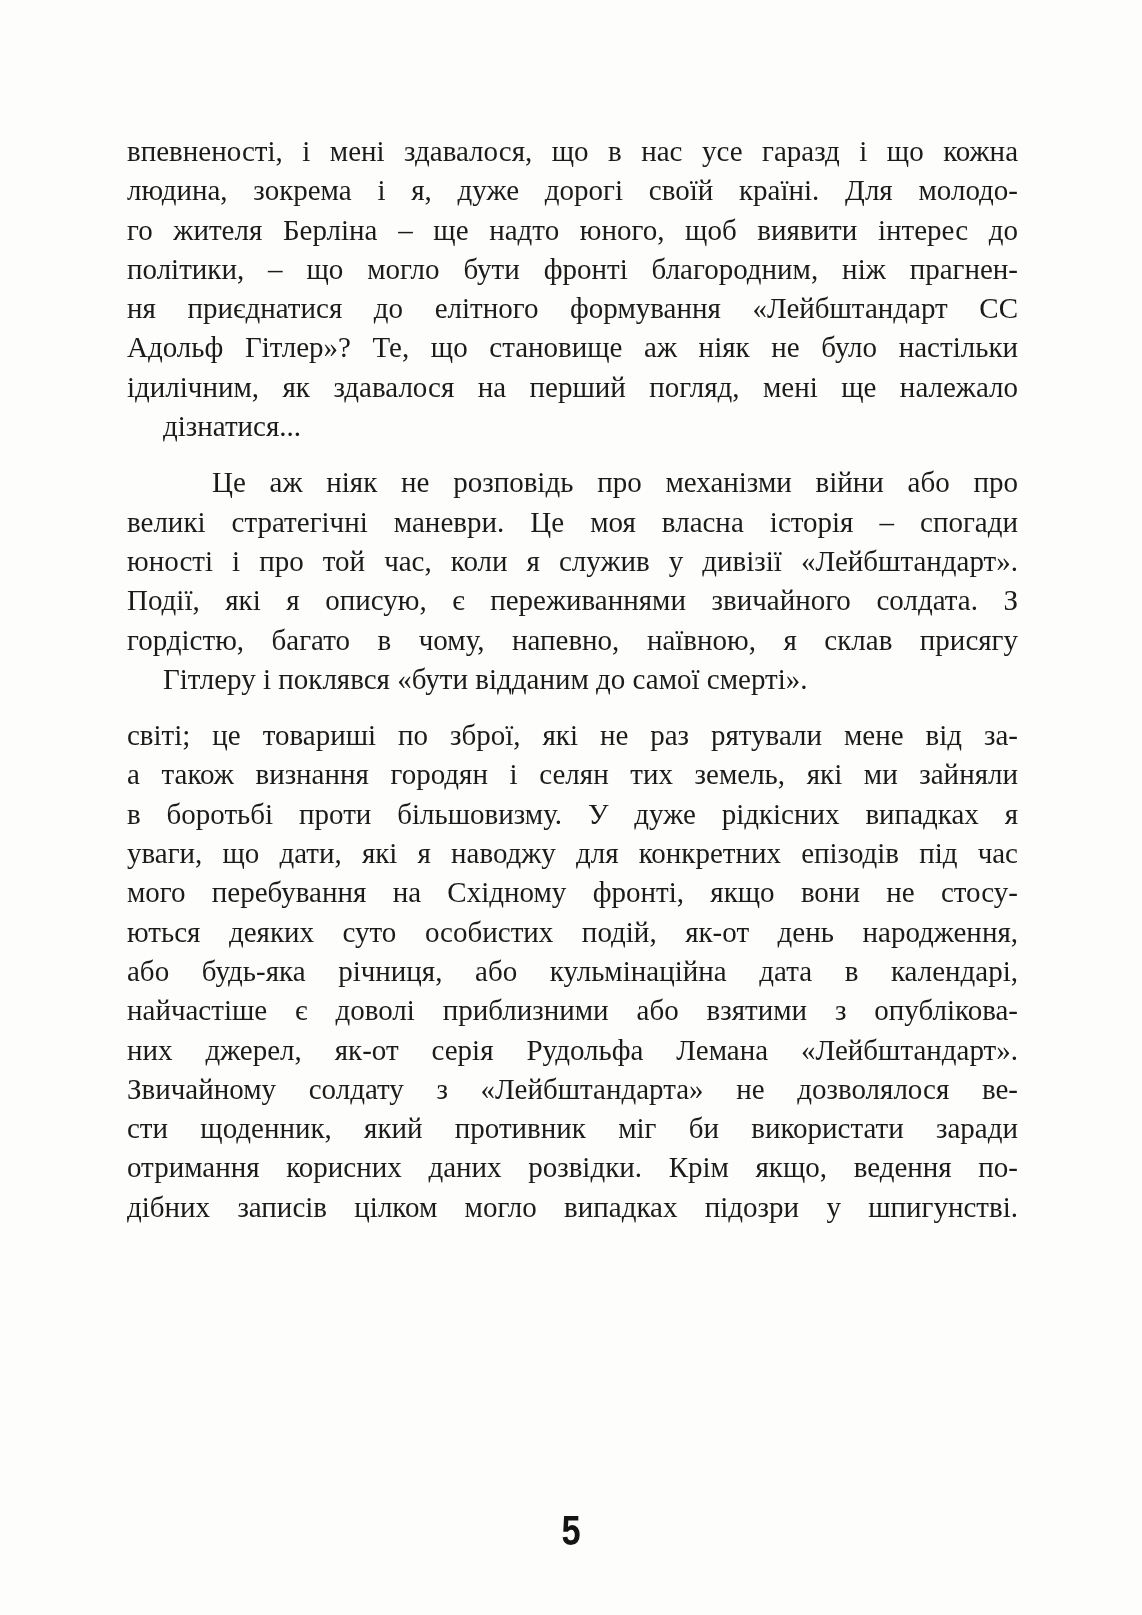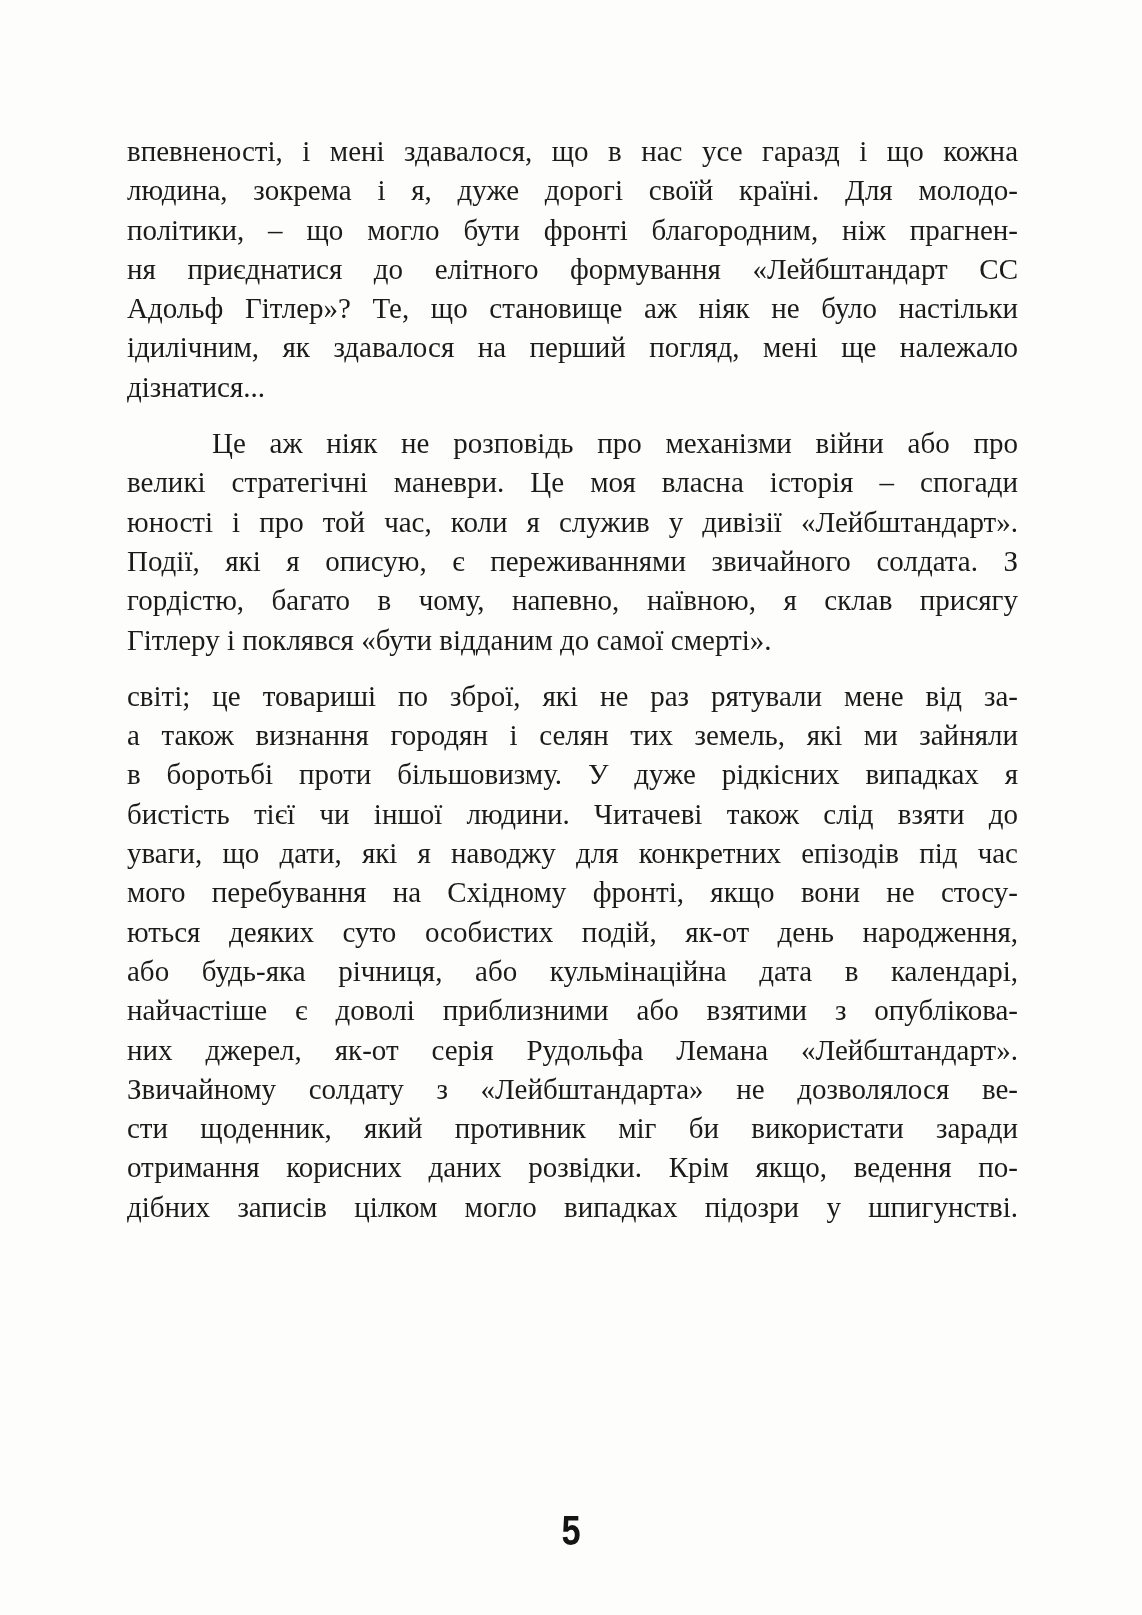--- a/index.html
+++ b/index.html
@@ -39,20 +39,21 @@
     text-align-last: justify;
     height: 39.3px;
     overflow: visible;
     white-space: normal;
   }
   .line.indent {
     padding-left: 85px;
   }
   .line.last-left {
     text-align-last: left;
+    margin-left: 36px;
   }
   .page-number {
     position: absolute;
     top: 1510px;
     left: 0;
     width: 100%;
     text-align: center;
     font-family: "Liberation Sans", "DejaVu Sans", sans-serif;
     font-weight: 700;
     font-size: 42px;
@@ -62,39 +63,39 @@
   }
 </style>
 </head>
 <body style="background: rgb(253, 253, 252);">
 
 <div class="page">
   <main class="text-block" id="text-block" style="color: rgb(27, 27, 27);">
       <div class="paragraph">
         <div class="line">впевненості, і мені здавалося, що в нас усе гаразд і що кожна</div>
         <div class="line">людина, зокрема і я, дуже дорогі своїй країні. Для молодо-</div>
+        <div class="line">го жителя Берліна – ще надто юного, щоб виявити інтерес до</div>
         <div class="line">політики, – що могло бути фронті благородним, ніж прагнен-</div>
         <div class="line">ня приєднатися до елітного формування «Лейбштандарт СС</div>
         <div class="line">Адольф Гітлер»? Те, що становище аж ніяк не було настільки</div>
         <div class="line">ідилічним, як здавалося на перший погляд, мені ще належало</div>
         <div class="line last-left">дізнатися...</div>
       </div>
       <div class="paragraph">
         <div class="line indent">Це аж ніяк не розповідь про механізми війни або про</div>
         <div class="line">великі стратегічні маневри. Це моя власна історія – спогади</div>
         <div class="line">юності і про той час, коли я служив у дивізії «Лейбштандарт».</div>
         <div class="line">Події, які я описую, є переживаннями звичайного солдата. З</div>
         <div class="line">гордістю, багато в чому, напевно, наївною, я склав присягу</div>
         <div class="line last-left">Гітлеру і поклявся «бути відданим до самої смерті».</div>
       </div>
       <div class="paragraph">
         <div class="line">світі; це товариші по зброї, які не раз рятували мене від за-</div>
         <div class="line">а також визнання городян і селян тих земель, які ми зайняли</div>
         <div class="line">в боротьбі проти більшовизму. У дуже рідкісних випадках я</div>
-        <div class="line">бистість тієї чи іншої людини. Читачеві також слід взяти до</div>
         <div class="line">уваги, що дати, які я наводжу для конкретних епізодів під час</div>
         <div class="line">мого перебування на Східному фронті, якщо вони не стосу-</div>
         <div class="line">ються деяких суто особистих подій, як-от день народження,</div>
         <div class="line">або будь-яка річниця, або кульмінаційна дата в календарі,</div>
         <div class="line">найчастіше є доволі приблизними або взятими з опублікова-</div>
         <div class="line">них джерел, як-от серія Рудольфа Лемана «Лейбштандарт».</div>
         <div class="line">Звичайному солдату з «Лейбштандарта» не дозволялося ве-</div>
         <div class="line">сти щоденник, який противник міг би використати заради</div>
         <div class="line">отримання корисних даних розвідки. Крім якщо, ведення по-</div>
         <div class="line">дібних записів цілком могло випадках підозри у шпигунстві.</div>

